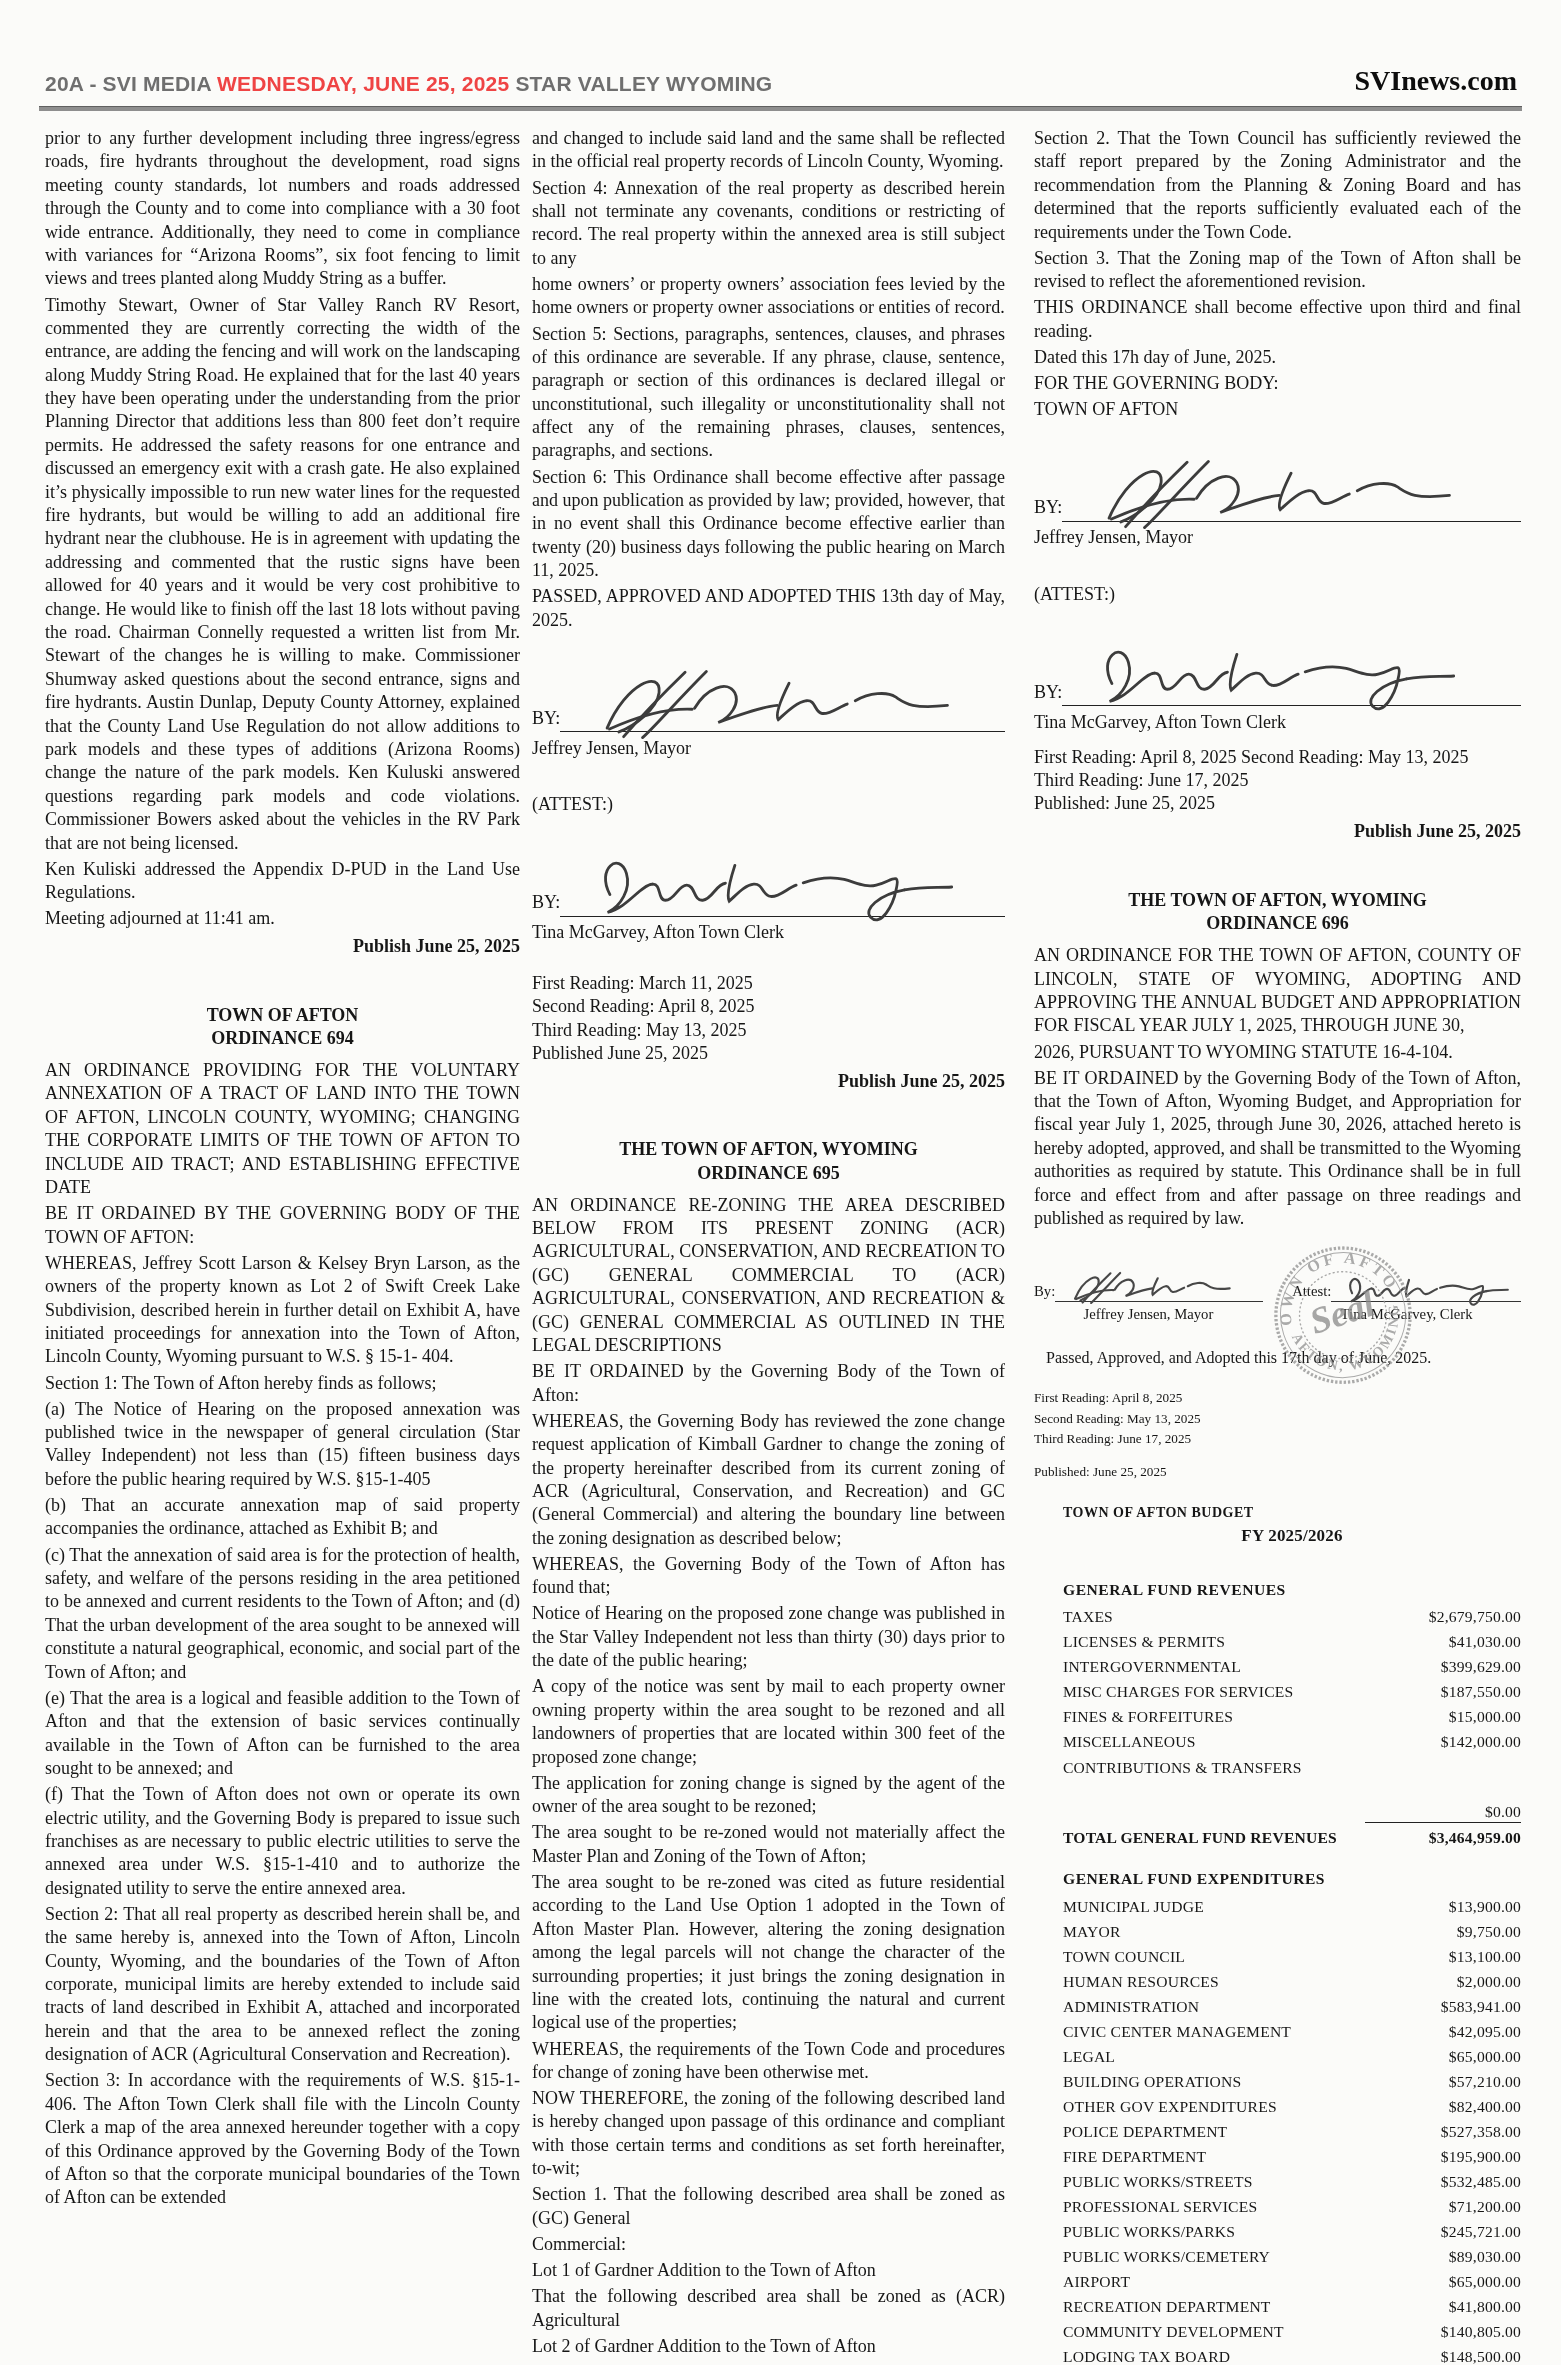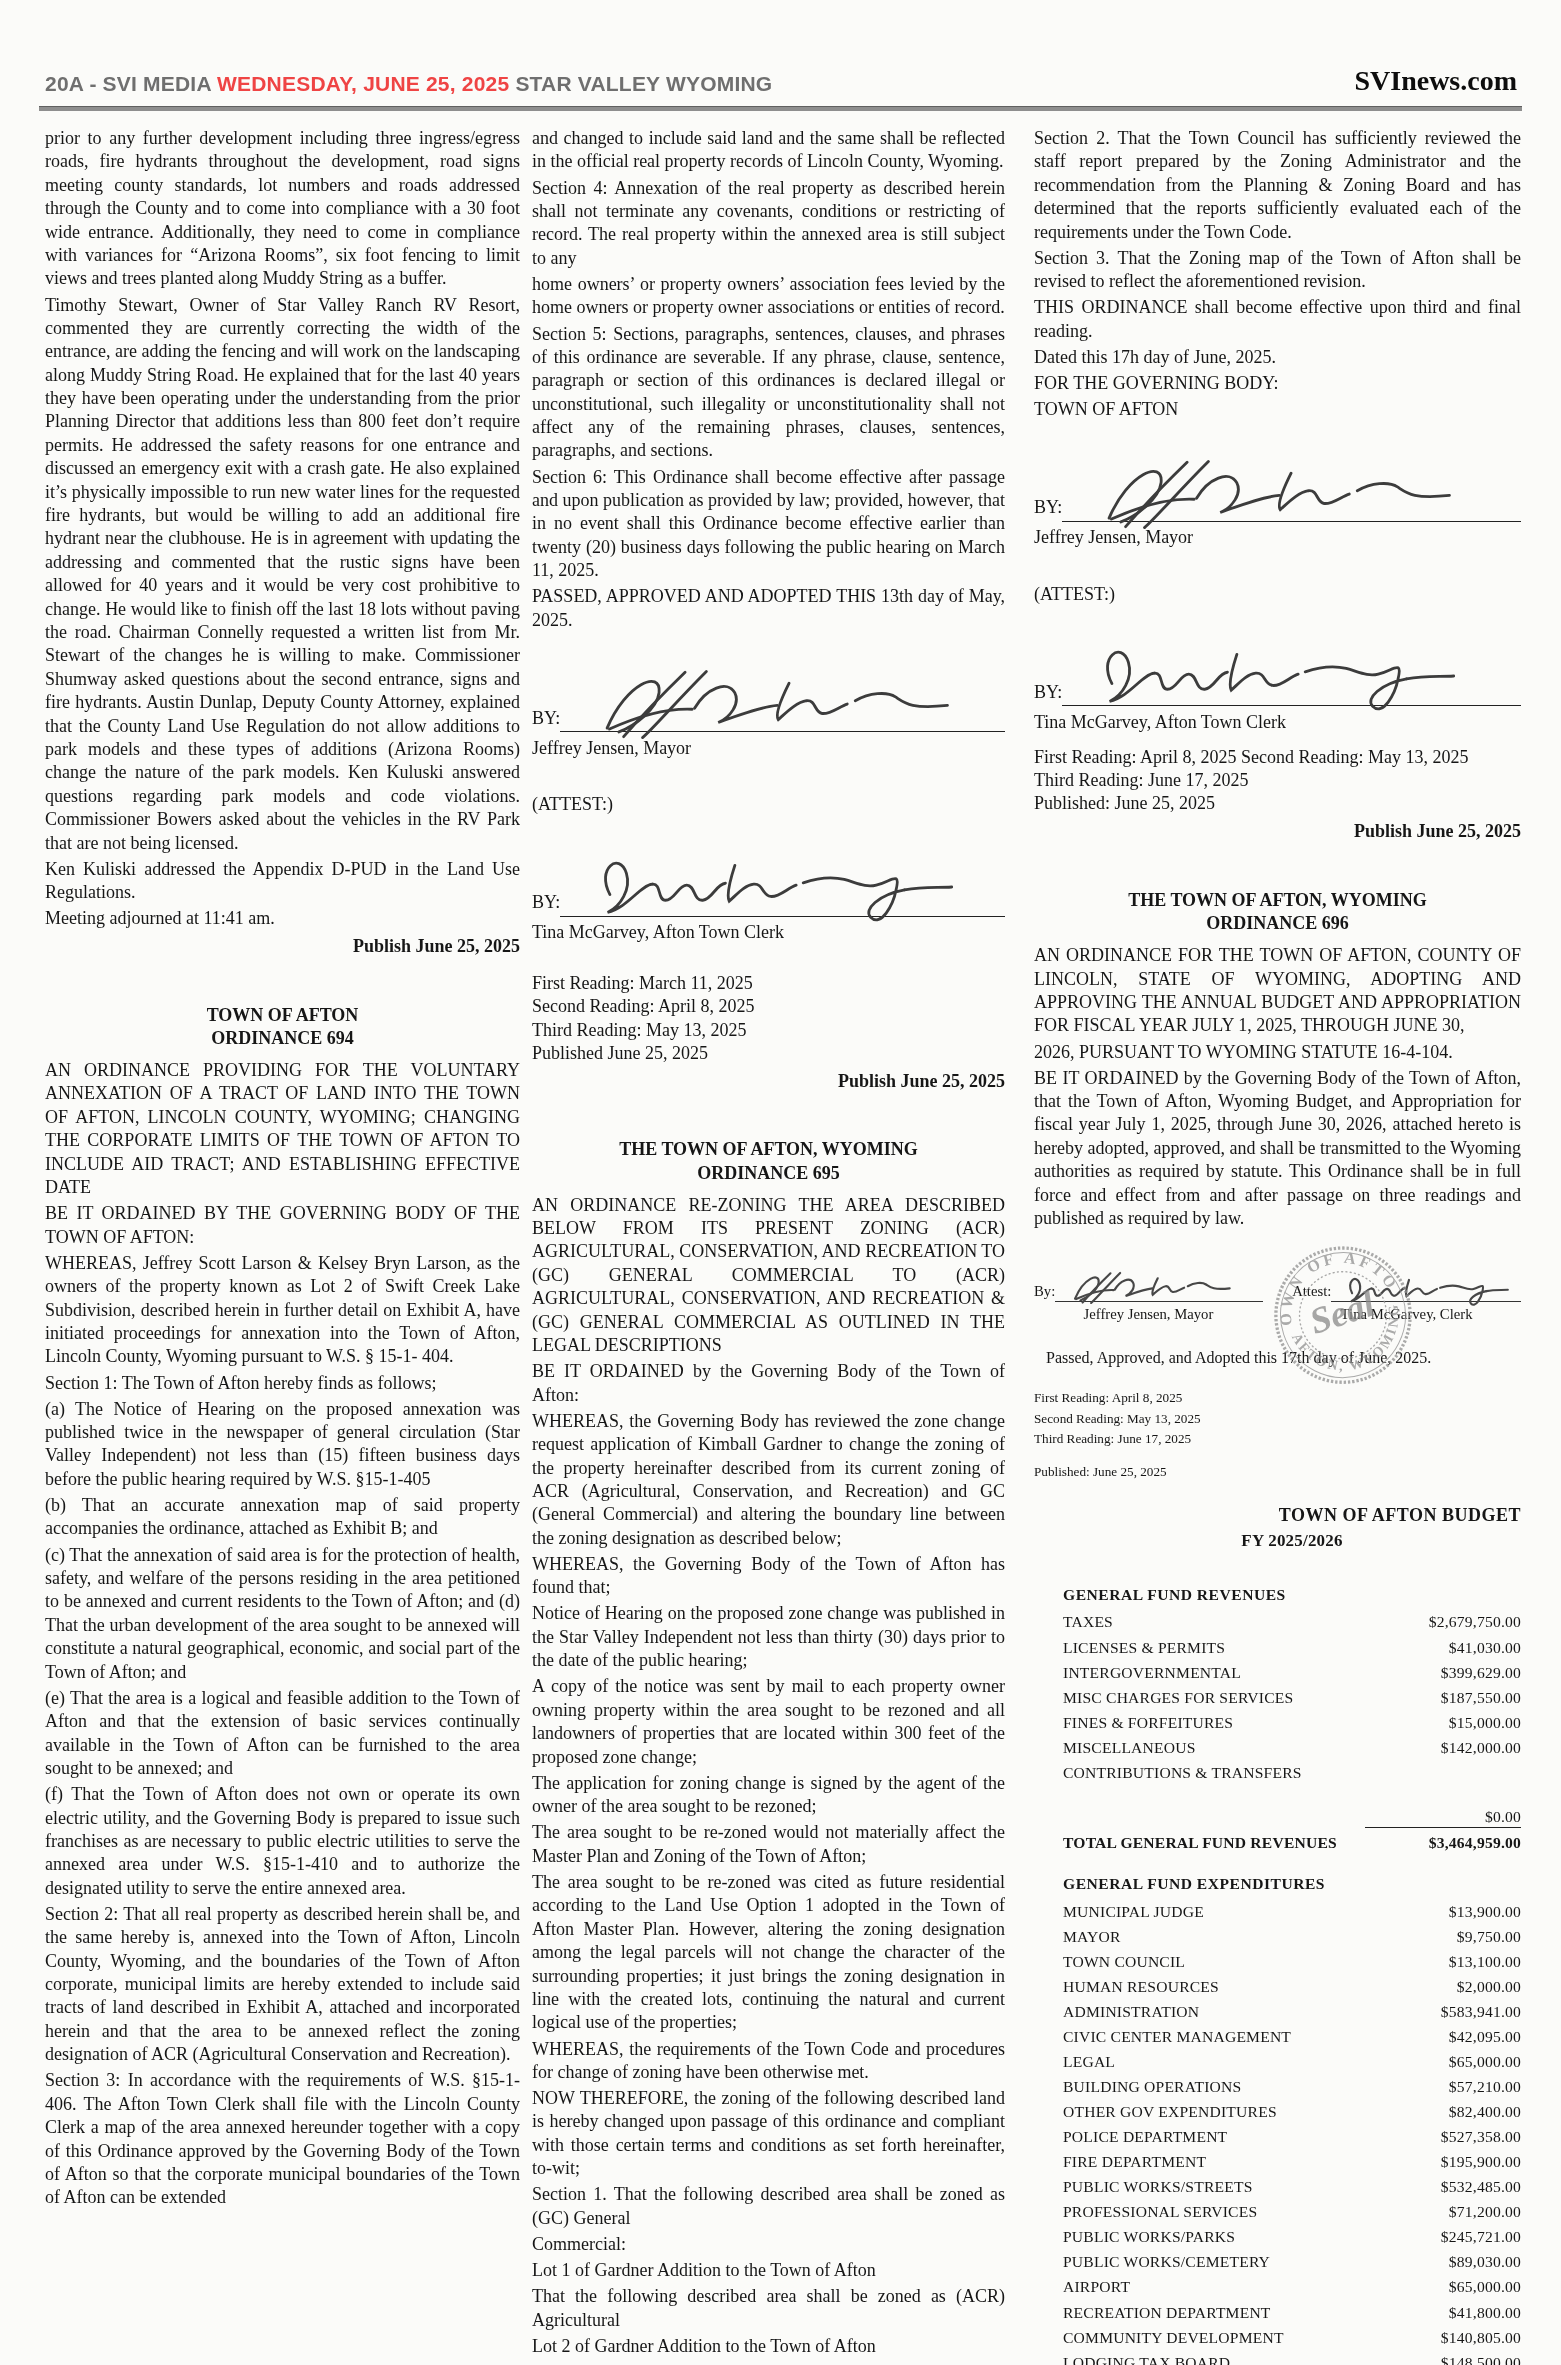--- a/index.html
+++ b/index.html
@@ -37,21 +37,21 @@
   .docsig .su{flex:1;border-bottom:0.9px solid #333;position:relative;height:43px;}
   .docsig .su svg{position:absolute;left:4.7px;bottom:-13.2px;}
   .docsig .nm{margin-top:2.8px;text-align:center;}
   .passed{font-size:16px;margin:24px 0 19px 12px;}
   .docreadwrap{position:relative;margin-bottom:24px;}
   .docread{font-size:13.2px;line-height:1.55;}
   .docpub{font-size:13.2px;margin-top:13.2px;}
   .seal{position:absolute;right:99px;top:-156px;transform:rotate(-18deg);opacity:.75;}
   
   .budget{margin-left:29px;margin-top:19px;font-size:15.6px;letter-spacing:0.2px;}
-  .btitle{font-weight:bold;font-size:18px;letter-spacing:0.5px;text-align:right;}
+  .btitle{font-weight:bold;font-size:14px;letter-spacing:0.5px;}
   .bfy{font-weight:bold;font-size:17px;text-align:center;margin:2.8px 0 33px 0;}
   .bsec{font-weight:bold;margin:19px 0 4.7px 0;letter-spacing:0.5px;}
   .brow{display:flex;justify-content:space-between;padding:2.4px 0;}
   .brow .lbl{flex:1 1 auto;}
   .brow .amt{flex:0 0 156px;text-align:right;}
   .brow.b{font-weight:bold;}
   .amt.u{border-bottom:1.4px solid #222;margin-top:44px;}
 </style>
 </head>
 <body>

